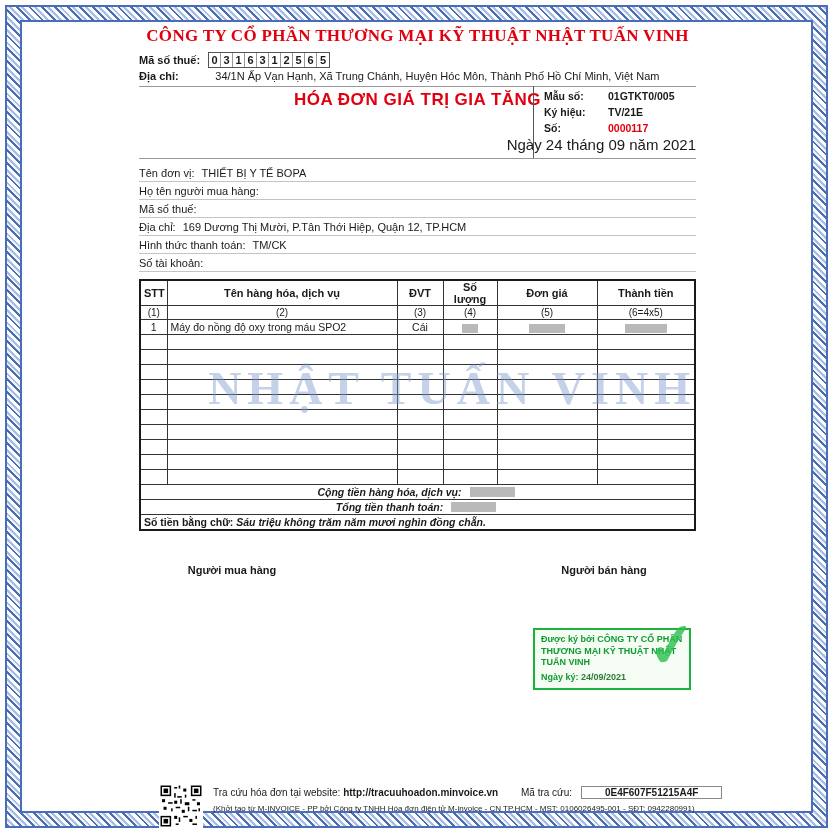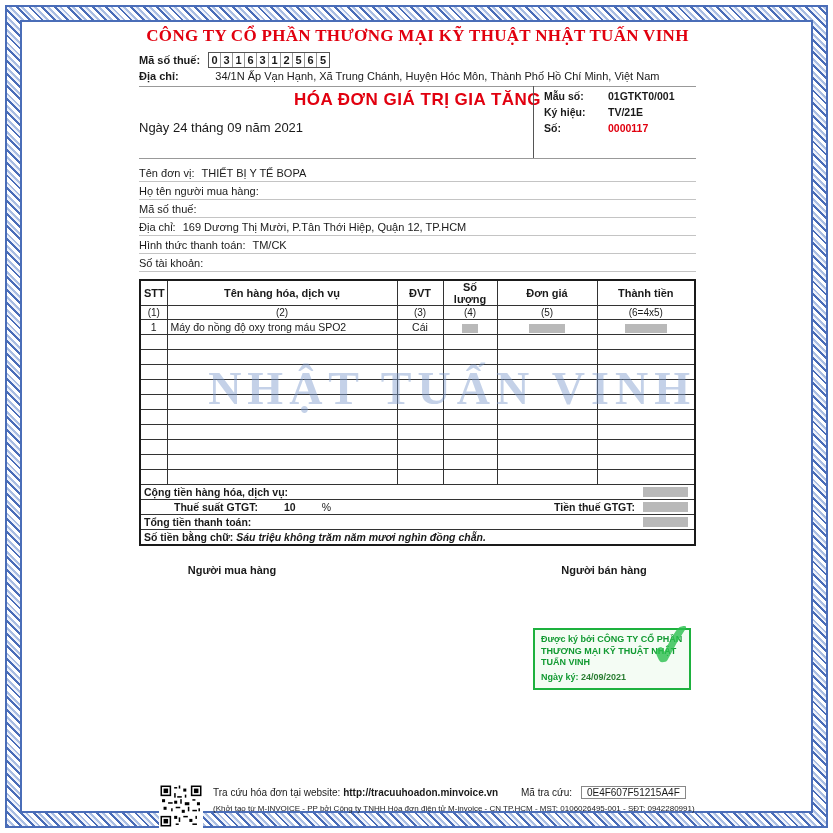--- a/index.html
+++ b/index.html
@@ -26,21 +26,21 @@
   .digit{width:12px;text-align:center;font-weight:bold;font-size:11px;line-height:14px;border-right:1px solid #999;}
   .digit:last-child{border-right:none;}
   .addr-val{flex:1;text-align:center;}
 
   .hr{position:absolute;left:0;right:0;border-top:1px solid #999;}
   #hr1{top:62px;}
   #hr2{top:134px;}
 
   .inv-title{position:absolute;top:66px;left:0;right:0;text-align:center;color:var(--red);
     font-weight:bold;font-size:17px;letter-spacing:.5px;}
-  .inv-date{position:absolute;top:96px;left:0;right:0;text-align:left;font-size:13px;}
+  .inv-date{position:absolute;top:112px;left:0;right:0;text-align:right;font-size:15px;}
 
   .meta{position:absolute;left:394px;top:62px;width:163px;height:72px;border-left:1px solid #555;padding:4px 0 0 10px;font-size:10.5px;}
   .mrow{display:flex;margin-bottom:4px;}
   .ml{width:64px;font-weight:bold;}
   .mv{font-weight:bold;}
   .mv.red{color:var(--red);}
 
   .buyer{position:absolute;top:140px;left:0;width:100%;}
   .brow{display:flex;align-items:center;height:18px;border-bottom:1px solid #c4c4c4;font-size:11px;}
   .bval{margin-left:7px;}
@@ -50,21 +50,21 @@
   .items th,.items td{border:1px solid #333;padding:0 3px;}
   .items thead th{font-weight:bold;text-align:center;height:20px;font-size:11px;margin-top:20px;}
   .items tr.sub td{text-align:center;height:14px;font-size:10px;padding:0;}
   .items tbody td{height:15px;}
   .c{text-align:center;}
   .t15 td{height:15px;}
   .t16 td{height:16px;}
   .t19 td{height:19px;}
   .b{font-weight:bold;}
   .flexr{display:flex;align-items:center;}
-  .end{justify-content:space-between;gap:8px;padding-right:3px;}
+  .end{justify-content:center;gap:8px;padding-right:3px;font-style:italic;}
   .between{justify-content:space-between;}
   .vatl{display:flex;gap:26px;margin-left:30px;align-items:center;}
   .g{gap:8px;}
   .words{text-align:left;padding-left:4px;}
   .wv{font-weight:bold;font-style:italic;}
 
   .redact{display:inline-block;background:var(--redact);height:9px;vertical-align:middle;}
   .r-qty{width:16px;}
   .r-price{width:36px;}
   .r-amt{width:42px;}
@@ -84,21 +84,21 @@
   .es-dv{color:#2a7d32;}
   .check{position:absolute;right:-8px;top:-14px;font-size:60px;color:#2bc04e;opacity:.8;
     transform:rotate(-6deg);pointer-events:none;line-height:1;}
 
   .footer{position:absolute;left:20px;top:760px;width:540px;display:flex;gap:10px;align-items:flex-start;}
   .qr{width:44px;height:44px;flex:0 0 44px;}
   .f-text{padding-top:3px;}
   .f1{font-size:10px;white-space:nowrap;}
   .site{font-weight:bold;}
   .code-lbl{margin-left:20px;}
-  .code{font-weight:normal;border:1px solid #888;padding:0 5px;margin-left:6px;}
+  .code{font-weight:bold;border:1px solid #888;padding:0 23px;margin-left:6px;}
   .f2{font-size:8px;margin-top:6px;color:#222;white-space:nowrap;}
 </style>
 </head>
 <body>
 
 <div class="page">
   <div class="band"></div>
   <div class="inner"></div>
 
   <div class="content">
@@ -127,21 +127,21 @@
     </div>
 
     <div class="hr" id="hr1"></div>
 
     <div class="inv-title">HÓA ĐƠN GIÁ TRỊ GIA TĂNG</div>
     <div class="inv-date">Ngày 24 tháng 09 năm 2021</div>
 
     <div class="meta">
       <div class="mrow">
         <span class="ml">Mẫu số:</span>
-        <span class="mv">01GTKT0/001</span>
+        <span class="mv">01GTKT0/005</span>
       </div>
       <div class="mrow">
         <span class="ml">Ký hiệu:</span>
         <span class="mv">TV/21E</span>
       </div>
       <div class="mrow">
         <span class="ml">Số:</span>
         <span class="mv red">0000117</span>
       </div>
     </div>
@@ -290,35 +290,20 @@
             <td></td>
             <td></td>
           </tr>
         </tbody>
       <tbody>
         <tr class="t15">
           <td colspan="6">
               <div class="flexr end">
             <span class="b">Cộng tiền hàng hóa, dịch vụ:</span>
             <span class="redact r-total"></span>
-          </div>
-            </td>
-        </tr>
-        <tr class="t15">
-          <td colspan="6">
-              <div class="flexr between">
-            <div class="vatl">
-              <span class="b">Thuế suất GTGT:</span>
-              <span class="b">10</span>
-              <span>%</span>
-            </div>
-            <div class="flexr end g">
-              <span class="b">Tiền thuế GTGT:</span>
-              <span class="redact r-total"></span>
-            </div>
           </div>
             </td>
         </tr>
         <tr class="t16">
           <td colspan="6">
               <div class="flexr end">
             <span class="b">Tổng tiền thanh toán:</span>
             <span class="redact r-total"></span>
           </div>
             </td>

